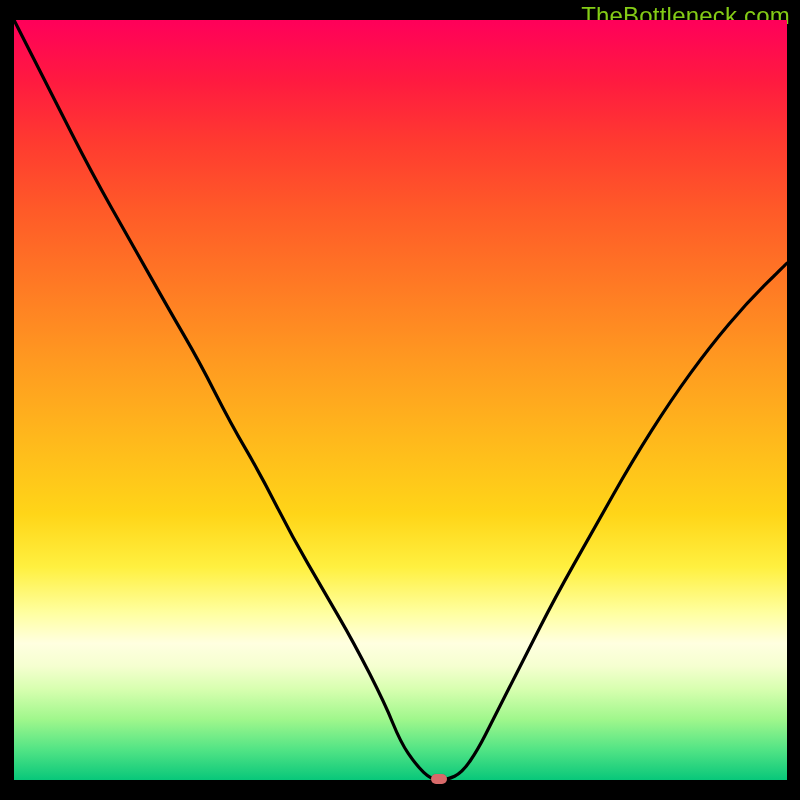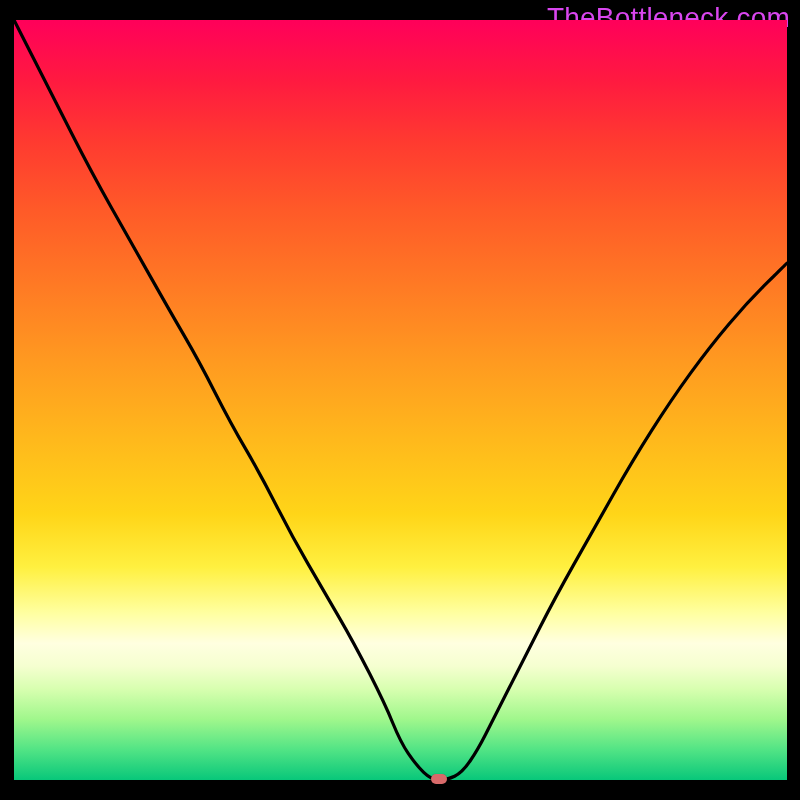--- a/index.html
+++ b/index.html
@@ -41,22 +41,22 @@
       #d8ffb0 88%,
       #a0f78c 92%,
       #52e485 96%,
       #08c77a 100%
     );
   }
   .attribution {
     position: absolute;
     top: 2px;
     right: 10px;
-    color: #d946ef;
-    font-size: 28px;
+    color: #84cc16;
+    font-size: 24px;
     font-weight: 400;
     letter-spacing: 0.2px;
     user-select: none;
   }
   svg.curve {
     position: absolute;
     left: 0;
     top: 0;
     width: 773px;
     height: 760px;

